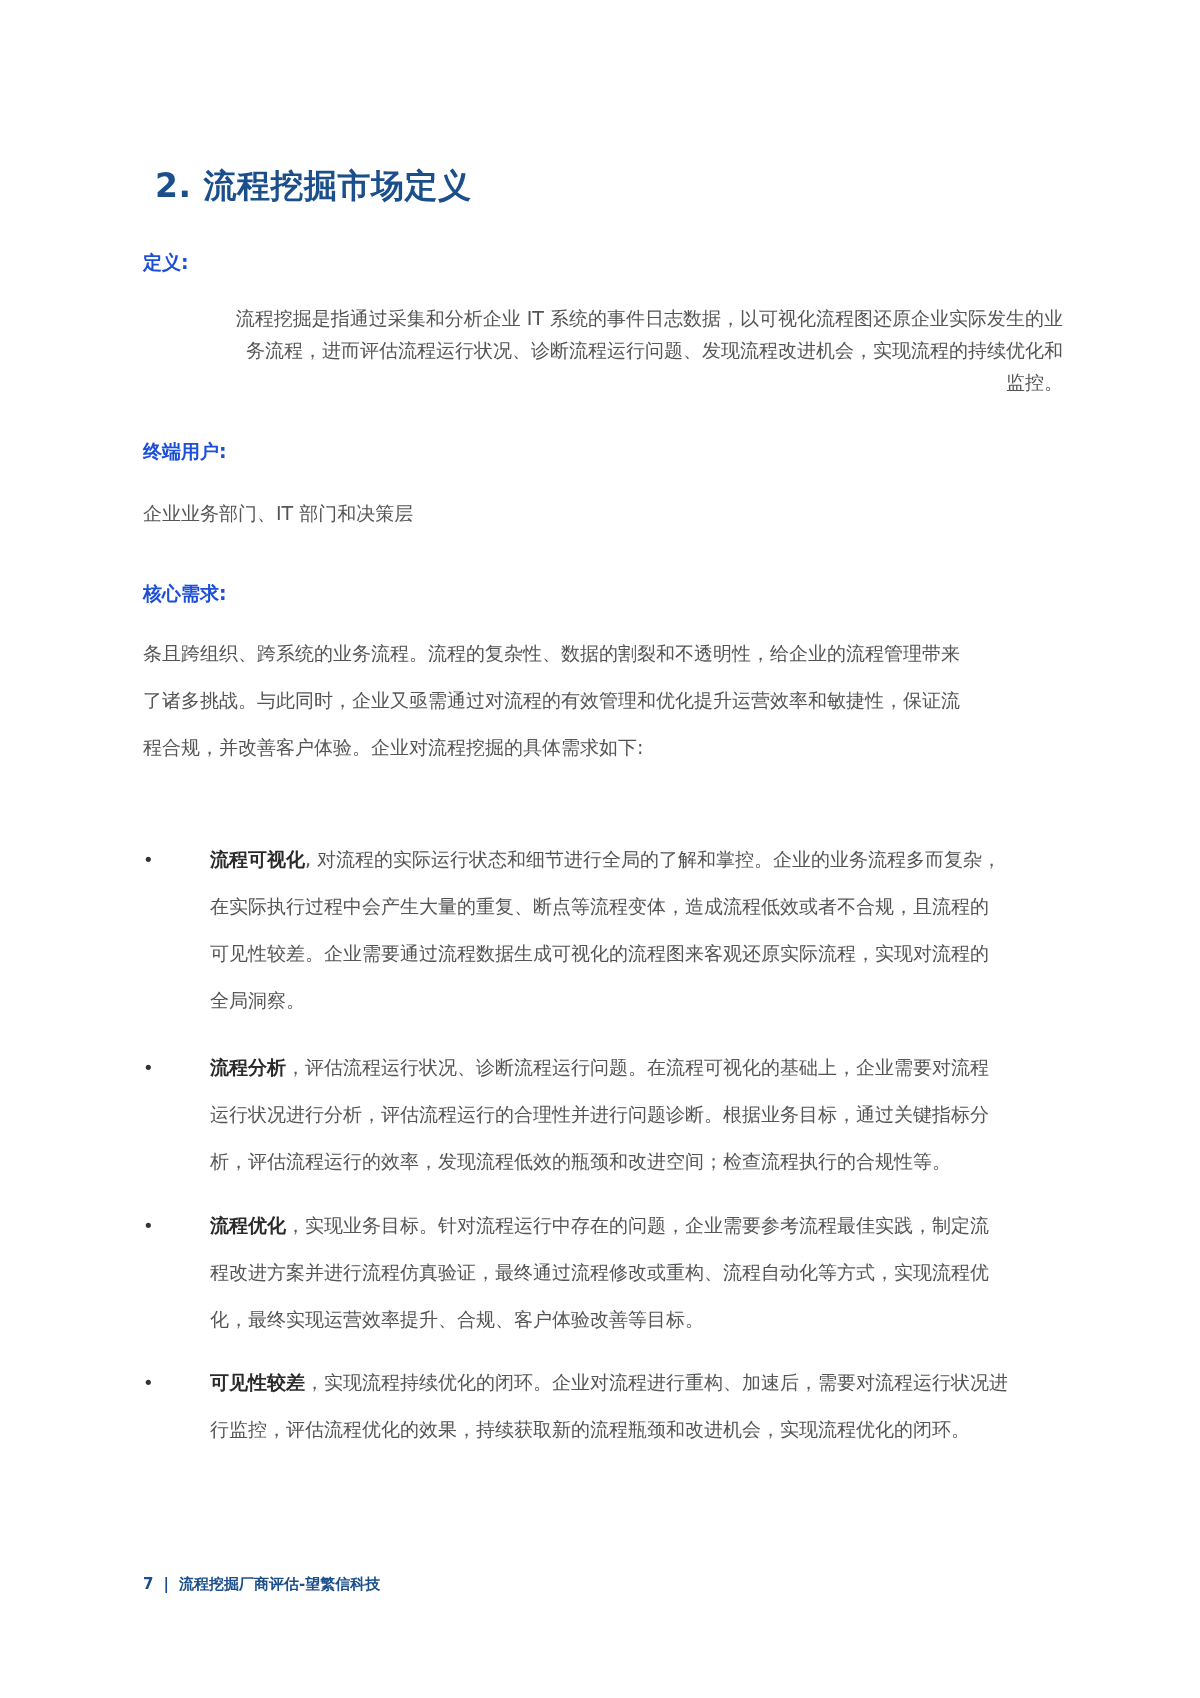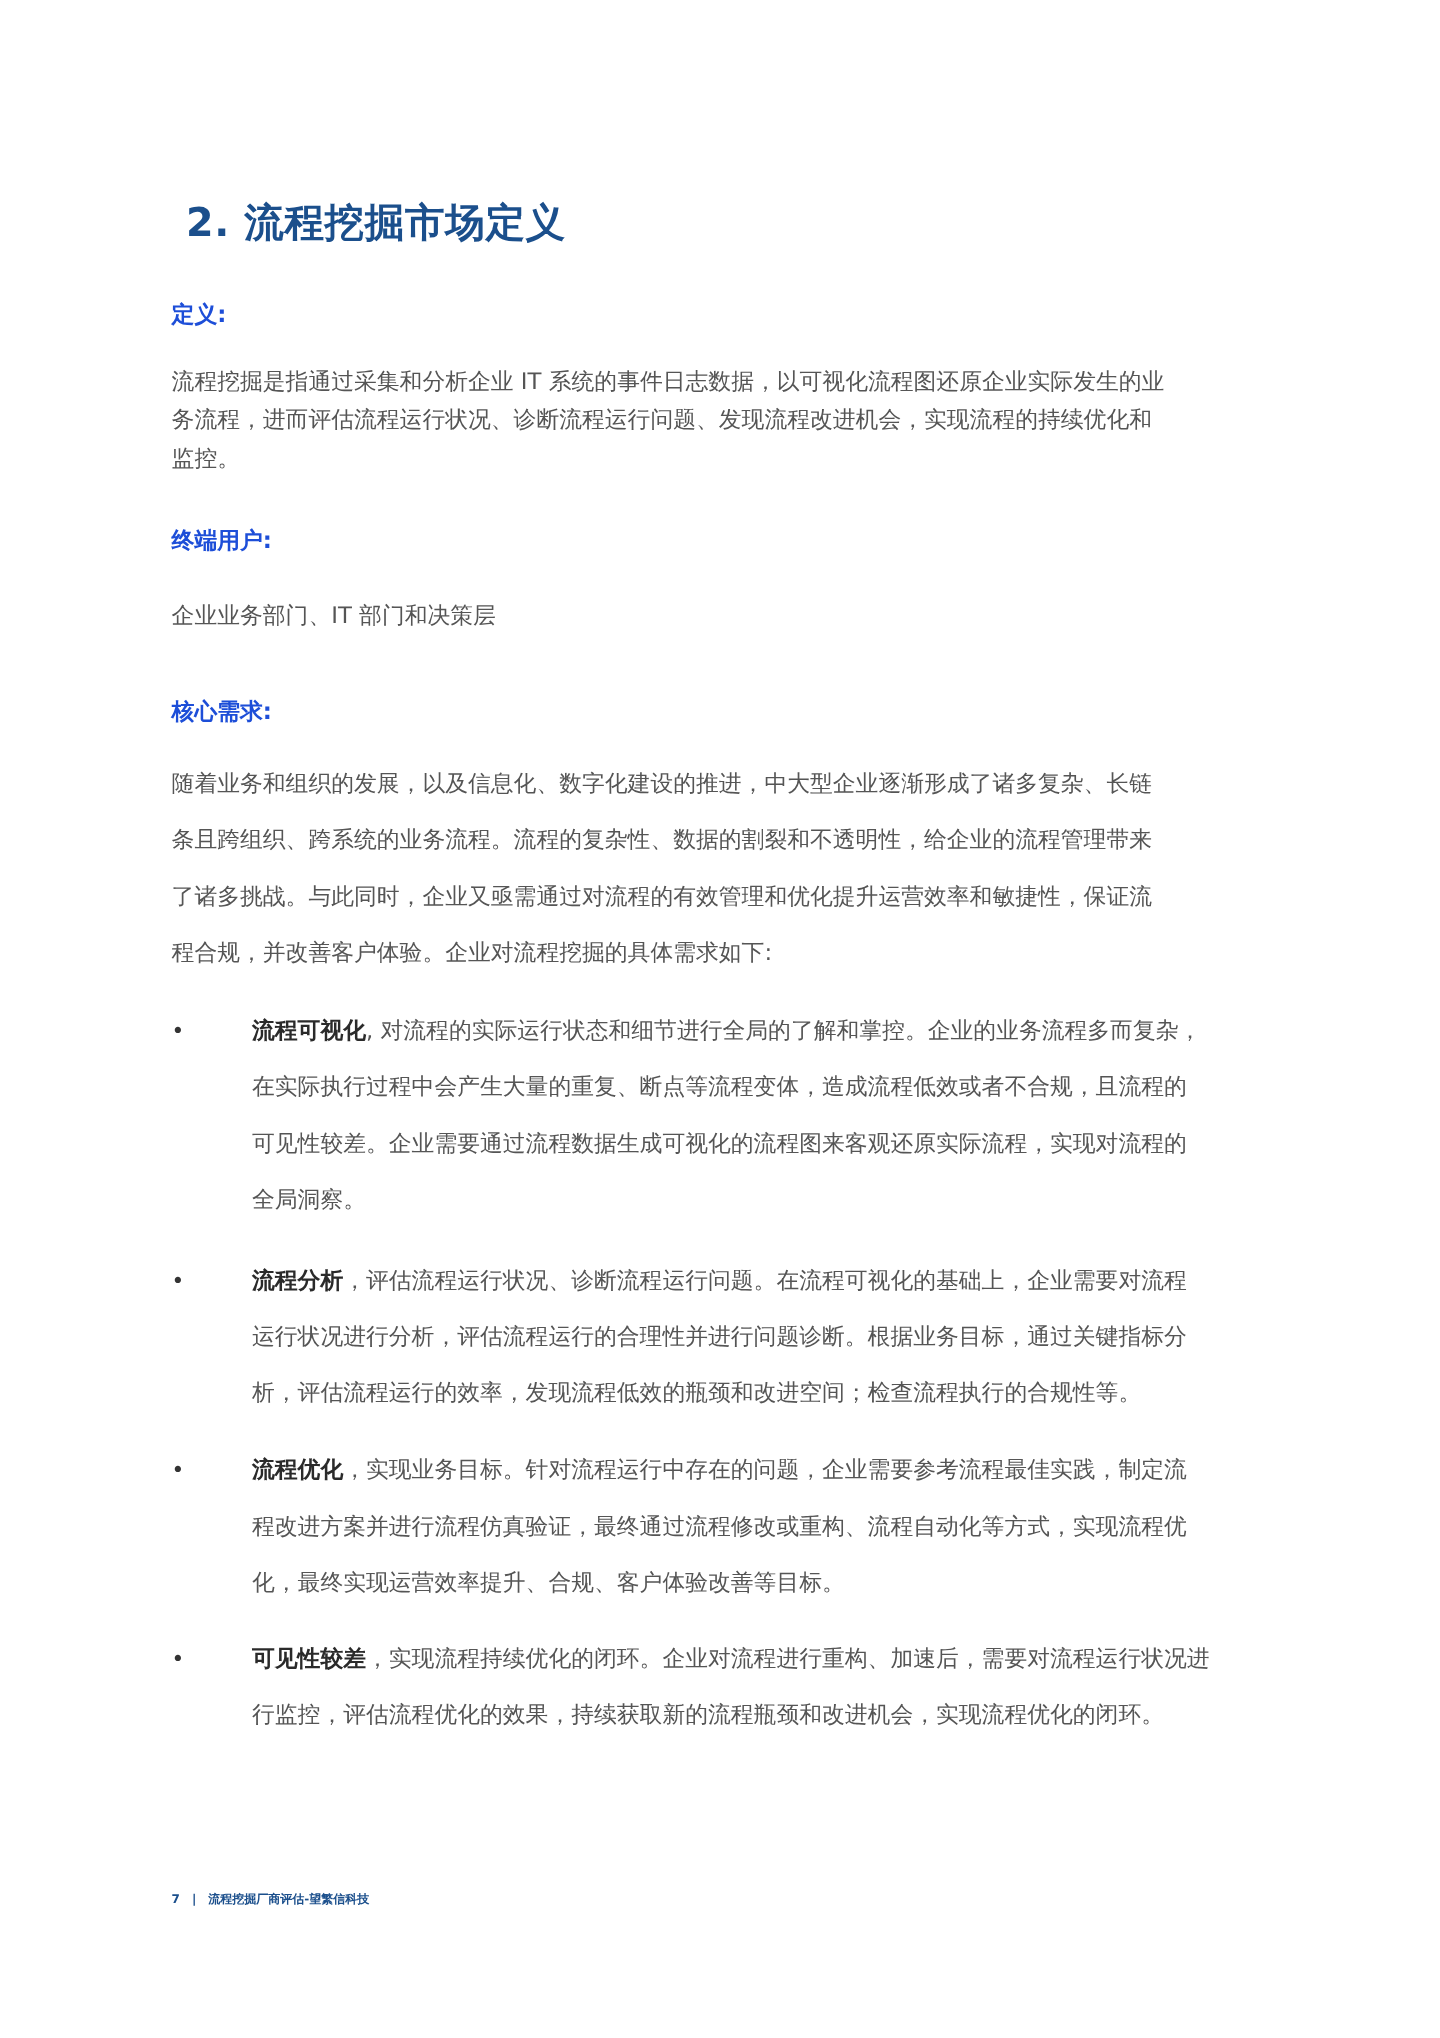--- a/index.html
+++ b/index.html
@@ -40,21 +40,21 @@
       left: 143px;
       width: 920px;
       font-size: 19px;
       color: #555555;
       white-space: nowrap;
     }
     .body-text .line {
       display: block;
       white-space: nowrap;
     }
-    .def-text .line { line-height: 32px; }
+    .def-text .line { line-height: 32px; text-align: right; }
     .needs-intro .line { line-height: 47px; }
     .bullet {
       position: absolute;
       left: 143px;
       width: 920px;
       font-size: 19px;
       color: #555555;
     }
     .bullet .dot {
       position: absolute;
@@ -78,21 +78,21 @@
       white-space: nowrap;
     }
     .bullet .term {
       font-weight: bold;
       color: #2a2a2a;
     }
     .footer {
       position: absolute;
       left: 143px;
       top: 1575px;
-      font-size: 10px;
+      font-size: 15px;
       color: #1b4f8c;
       font-weight: bold;
       white-space: nowrap;
       line-height: 18px;
     }
     .footer .sep {
       margin: 0 10px 0 10px;
     }
   </style>
 </head>
@@ -107,21 +107,20 @@
   <span class="line">监控。</span>
 </div>
 
 <div class="section-heading" style="top:438px;">终端用户:</div>
 <div class="body-text" style="top:500px; line-height:26px;">
   <span class="line">企业业务部门、IT 部门和决策层</span>
 </div>
 
 <div class="section-heading" style="top:580px;">核心需求:</div>
 <div class="body-text needs-intro" style="top:630px;">
-  <span class="line">随着业务和组织的发展，以及信息化、数字化建设的推进，中大型企业逐渐形成了诸多复杂、长链</span>
   <span class="line">条且跨组织、跨系统的业务流程。流程的复杂性、数据的割裂和不透明性，给企业的流程管理带来</span>
   <span class="line">了诸多挑战。与此同时，企业又亟需通过对流程的有效管理和优化提升运营效率和敏捷性，保证流</span>
   <span class="line">程合规，并改善客户体验。企业对流程挖掘的具体需求如下:</span>
 </div>
 
 <div class="bullet" style="top:836px;">
   <span class="dot">•</span>
   <div class="content">
     <span class="line"><span class="term">流程可视化</span><span>, 对流程的实际运行状态和细节进行全局的了解和掌控。企业的业务流程多而复杂，</span></span>
     <span class="line">在实际执行过程中会产生大量的重复、断点等流程变体，造成流程低效或者不合规，且流程的</span>

